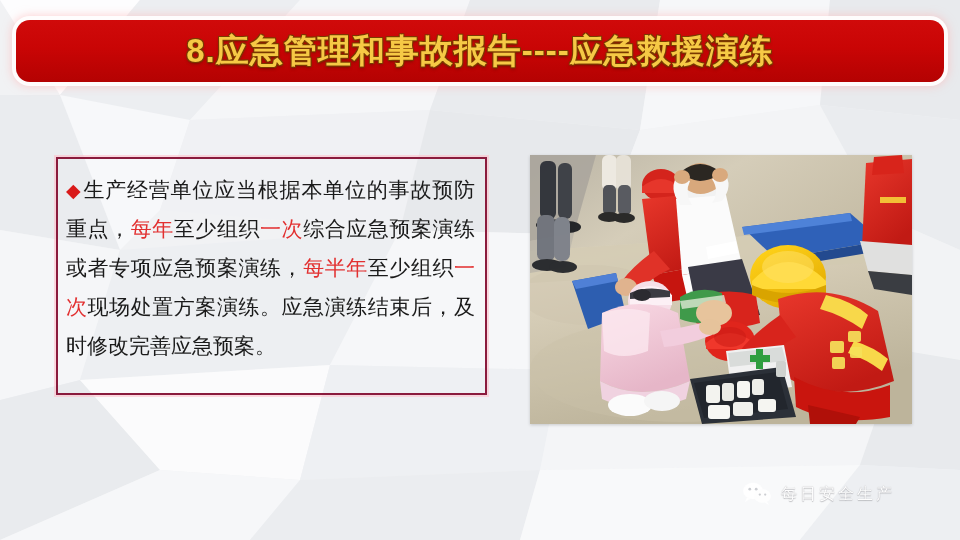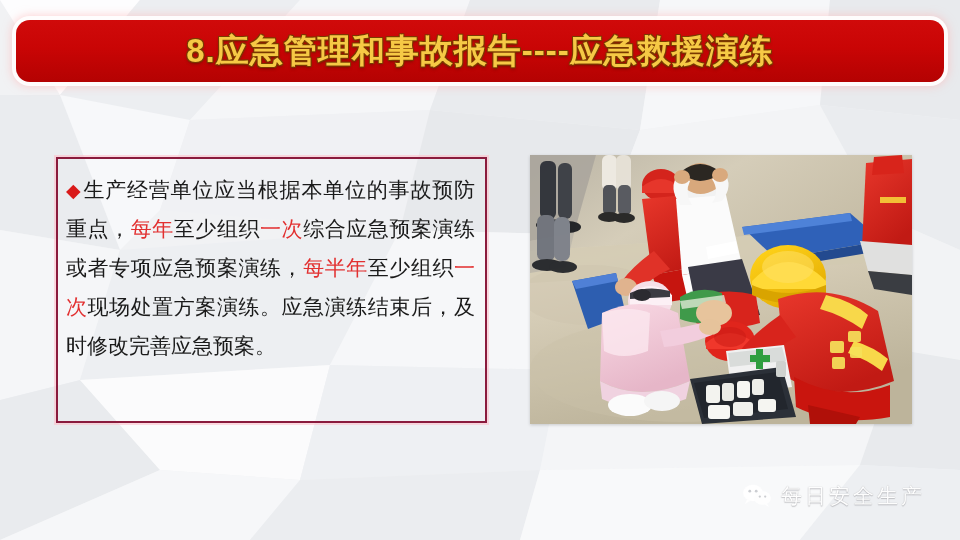--- a/index.html
+++ b/index.html
@@ -60,21 +60,21 @@
       0 2px 3px rgba(80,20,0,0.65);
     white-space: nowrap;
   }
 
   
   #content-box {
     position: absolute;
     left: 56px;
     top: 157px;
     width: 431px;
-    height: 266px;
+    height: 238px;
     border: 2px solid #8a1b3d;
     box-sizing: border-box;
     box-shadow: 0 0 0 2px rgba(255,190,200,0.55);
     background: transparent;
     z-index: 3;
     padding: 12px 10px 0 8px;
   }
   #content-paragraph {
     font-family: "DejaVu Sans", "Liberation Sans", sans-serif;
     font-size: 21px;
@@ -115,21 +115,21 @@
     left: 742px;
     top: 482px;
     display: flex;
     align-items: center;
     gap: 9px;
     z-index: 4;
     opacity: 0.92;
   }
   #watermark-label {
     font-family: "DejaVu Sans", "Liberation Sans", sans-serif;
-    font-size: 21px;
+    font-size: 16px;
     color: #ffffff;
     letter-spacing: 3px;
     text-shadow: 0 0 1px rgba(150,150,155,0.85), 0 1px 1px rgba(140,140,145,0.5);
     white-space: nowrap;
   }
 </style>
 </head>
 <body>
 
 <div id="slide">

